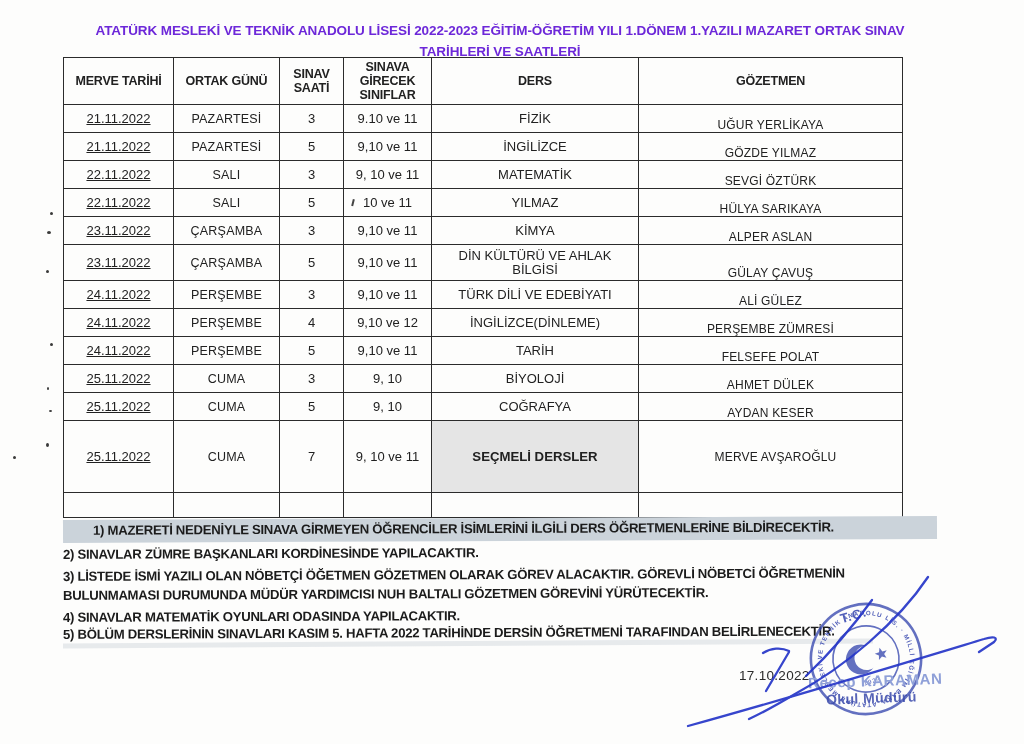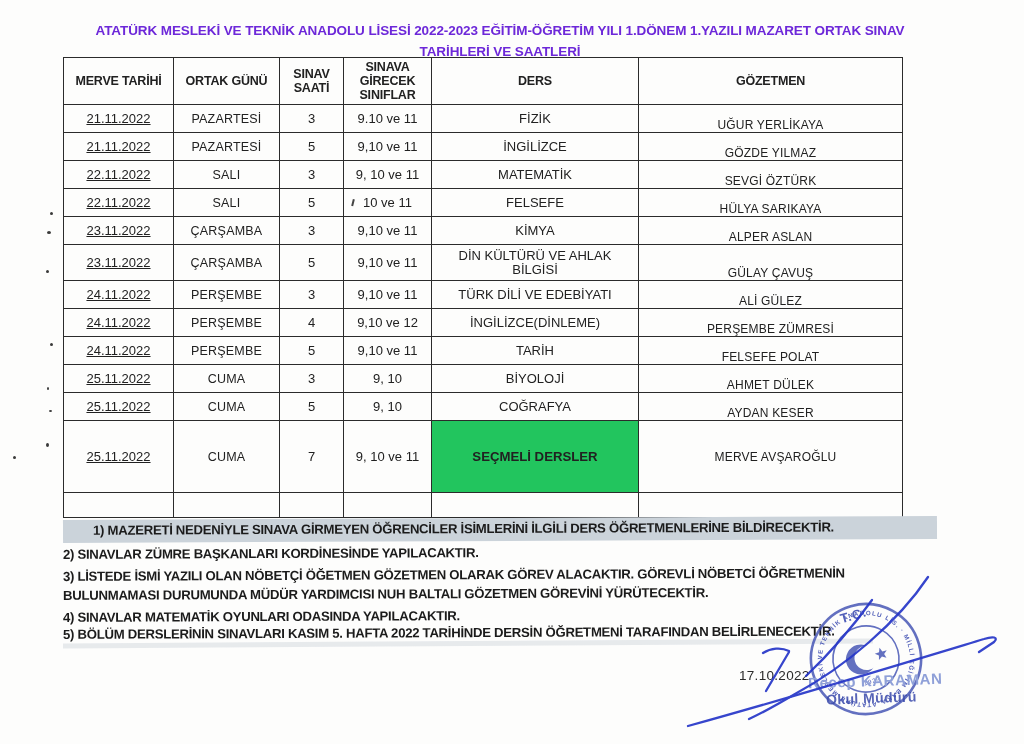--- a/index.html
+++ b/index.html
@@ -22,21 +22,21 @@
   table.exam th{font-size:12.5px;font-weight:bold;line-height:14px;letter-spacing:-0.2px;}
   thead tr{height:47px;}
   tbody tr{height:28px;}
   tbody tr.tall1{height:36px;}
   tbody tr.tall2{height:72px;}
   tbody tr.last{height:25px;}
   td.c0{font-size:13px;text-decoration:underline;}
   td.c1{font-size:12.5px;letter-spacing:0.2px;}
   td.c4{font-size:13px;line-height:14px;}
   td.c5{font-size:12px;vertical-align:bottom;padding-bottom:4px;letter-spacing:0.2px;}
-  tr.tall2 td.c4{font-weight:bold;background:#22c55e;font-size:13.2px;}
+  tr.tall2 td.c4{font-weight:bold;background:#e5e5e5;font-size:13.2px;}
   tr.tall2 td.c5{vertical-align:middle;padding-bottom:0;padding-left:12px;}
   .notes{position:absolute;left:0;top:0;width:1024px;}
   .note{
     position:absolute;left:63px;width:868px;font-size:13.2px;font-weight:bold;
     letter-spacing:-0.3px;line-height:18.5px;color:#1b1b1b;white-space:pre-line;
     transform:rotate(-0.25deg);
   }
   .note.highlight{
     background:#cbd3da;padding:2px 4px 2px 30px;width:840px;top:518px;
   }
@@ -114,21 +114,21 @@
           <td class="c2">3</td>
           <td class="c3">9, 10 ve 11</td>
           <td class="c4">MATEMATİK</td>
           <td class="c5">SEVGİ ÖZTÜRK</td>
         </tr>
         <tr>
           <td class="c0">22.11.2022</td>
           <td class="c1">SALI</td>
           <td class="c2">5</td>
           <td class="c3">10 ve 11</td>
-          <td class="c4">FELSEFE</td>
+          <td class="c4">YILMAZ</td>
           <td class="c5">HÜLYA SARIKAYA</td>
         </tr>
         <tr>
           <td class="c0">23.11.2022</td>
           <td class="c1">ÇARŞAMBA</td>
           <td class="c2">3</td>
           <td class="c3">9,10 ve 11</td>
           <td class="c4">KİMYA</td>
           <td class="c5">ALPER ASLAN</td>
         </tr>

